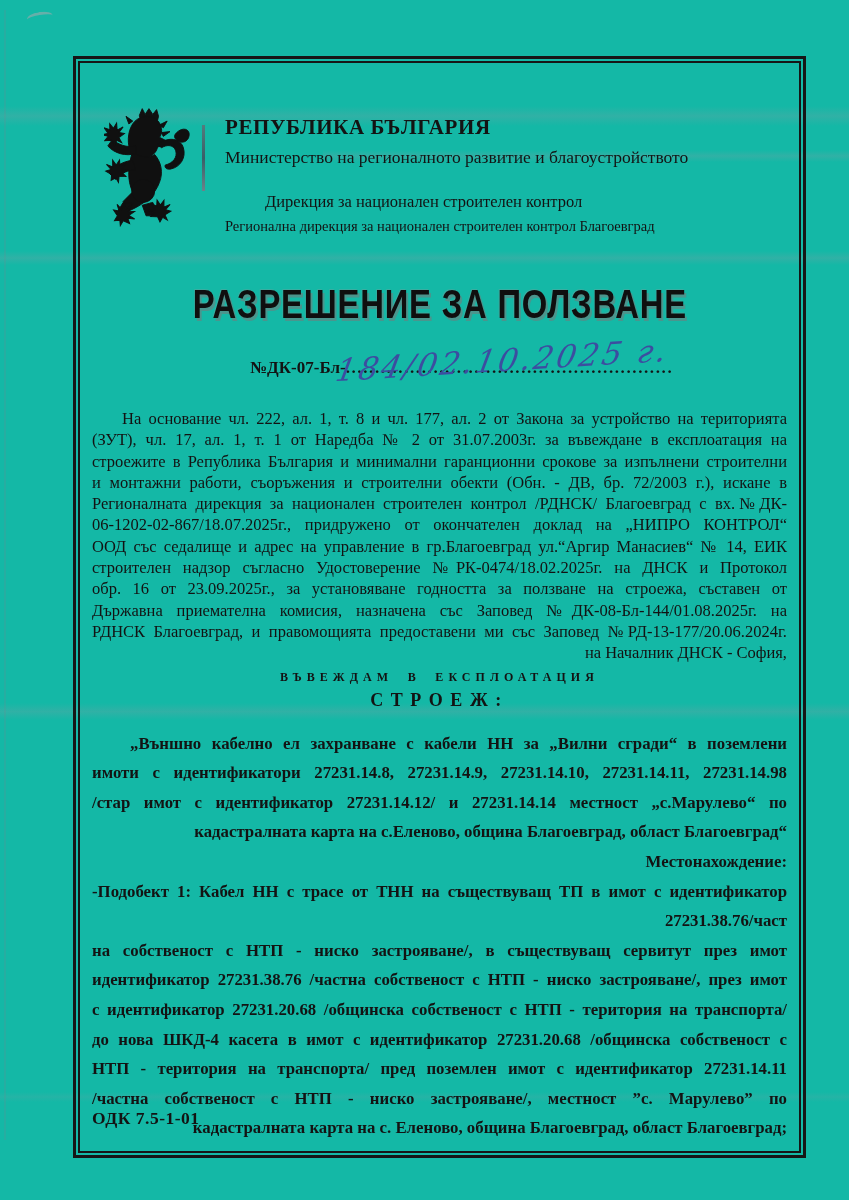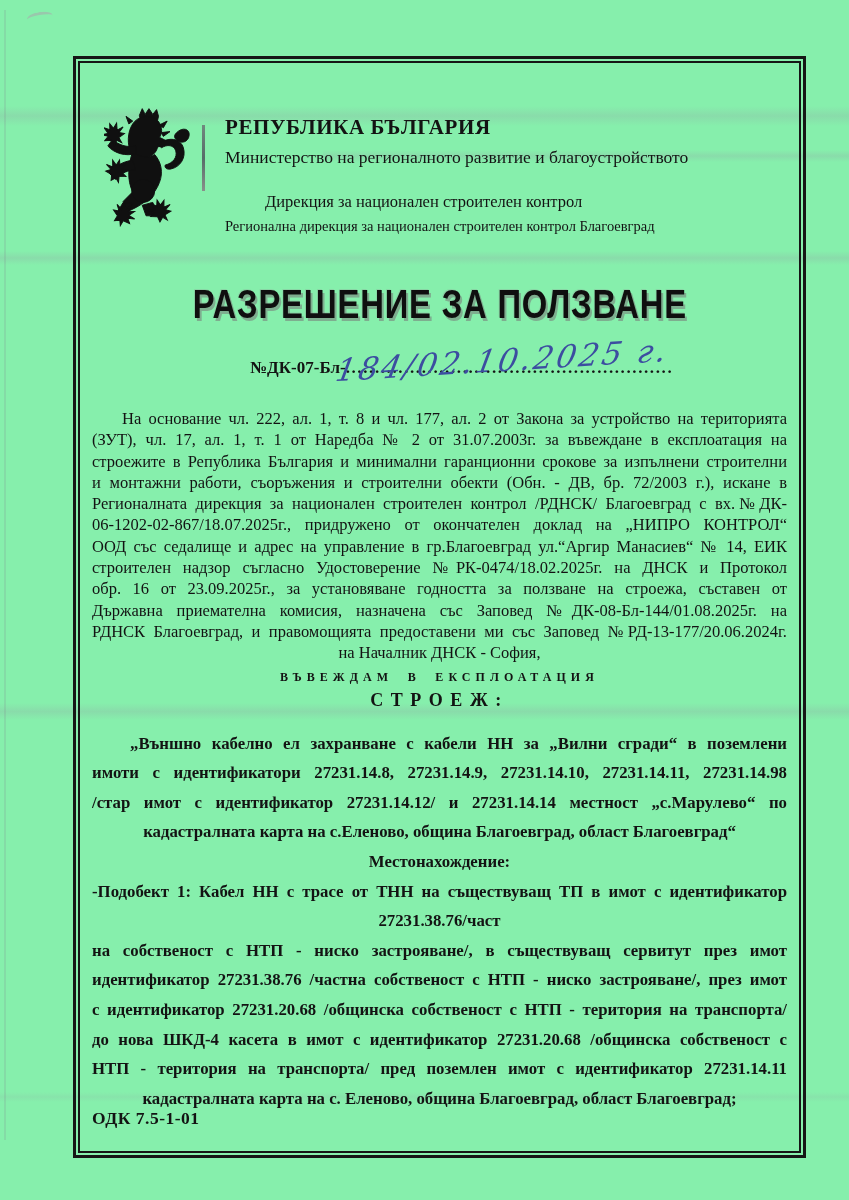--- a/index.html
+++ b/index.html
@@ -1,16 +1,16 @@
 <!DOCTYPE html>
 <html><head>
 <meta charset="utf-8">
 <style>
   html,body{margin:0;padding:0;background:#ffffff;}
-  .page{position:relative;width:849px;height:1200px;background:#86efac;overflow:hidden;
+  .page{position:relative;width:849px;height:1200px;background:#14b8a6;overflow:hidden;
         font-family:"Liberation Serif", serif;color:#131313;}
 
   
   .band{position:absolute;left:0;right:0;pointer-events:none;
         background:linear-gradient(180deg, rgba(150,155,165,0) 0%, rgba(148,152,164,.22) 50%, rgba(150,155,165,0) 100%);}
   .band1{top:106px;height:20px;}
   .band2{top:150px;height:12px;left:38%;}
   .band3{top:251px;height:14px;}
   .band4{top:703px;height:17px;}
   .band5{top:1092px;height:10px;opacity:.6;}
@@ -43,21 +43,21 @@
   .number-line{position:relative;margin-top:30px;margin-left:158px;font-weight:bold;font-size:17px;height:26px;}
   .dots{letter-spacing:1.6px;font-weight:bold;}
   .handwriting{position:absolute;left:86px;top:-16px;font-family:"DejaVu Serif", serif;font-style:italic;
         font-size:31px;font-weight:400;color:#3c4da0;letter-spacing:3px;white-space:nowrap;
         transform:rotate(-3.5deg) skewX(-14deg);}
 
   
   .legal{margin-top:24px;font-size:16.5px;}
   .legal .ln{height:21.3px;line-height:21.3px;}
   .jline{text-align:justify;text-align-last:justify;white-space:nowrap;}
-  .plain{text-align:center;white-space:nowrap;}
+  .plain{text-align:right;white-space:nowrap;}
   .indent{text-indent:30px;}
 
   
   .decl{margin-top:6px;text-align:center;font-weight:bold;}
   .decl1{font-size:12px;letter-spacing:.42em;word-spacing:.55em;margin-bottom:5px;text-align:center;}
   .decl2{font-size:18px;letter-spacing:.42em;}
 
   
   .construction{margin-top:18px;font-size:16.8px;font-weight:bold;}
   .construction .cl{height:29.6px;line-height:29.6px;}
@@ -154,20 +154,21 @@
           <div class="cl jline">/стар имот с идентификатор 27231.14.12/ и 27231.14.14 местност „с.Марулево“ по</div>
           <div class="cl plain">кадастралната карта на с.Еленово, община Благоевград, област Благоевград“</div>
           <div class="cl plain">Местонахождение:</div>
           <div class="cl jline">-Подобект 1: Кабел НН с трасе от ТНН на съществуващ ТП в имот с идентификатор</div>
           <div class="cl plain">27231.38.76/част</div>
           <div class="cl jline">на собственост с НТП - ниско застрояване/, в съществуващ сервитут през имот</div>
           <div class="cl jline">идентификатор 27231.38.76 /частна собственост с НТП - ниско застрояване/, през имот</div>
           <div class="cl jline">с идентификатор 27231.20.68 /общинска собственост с НТП - територия на транспорта/</div>
           <div class="cl jline">до нова ШКД-4 касета в имот с идентификатор 27231.20.68 /общинска собственост с</div>
           <div class="cl jline">НТП - територия на транспорта/ пред поземлен имот с идентификатор 27231.14.11</div>
+          <div class="cl jline">/частна собственост с НТП - ниско застрояване/, местност ”с. Марулево” по</div>
           <div class="cl plain">кадастралната карта на с. Еленово, община Благоевград, област Благоевград;</div>
         </div>
 
       </div>
     </div>
   </div>
 
   <div class="footer-code">ОДК 7.5-1-01</div>
 </div>
 

